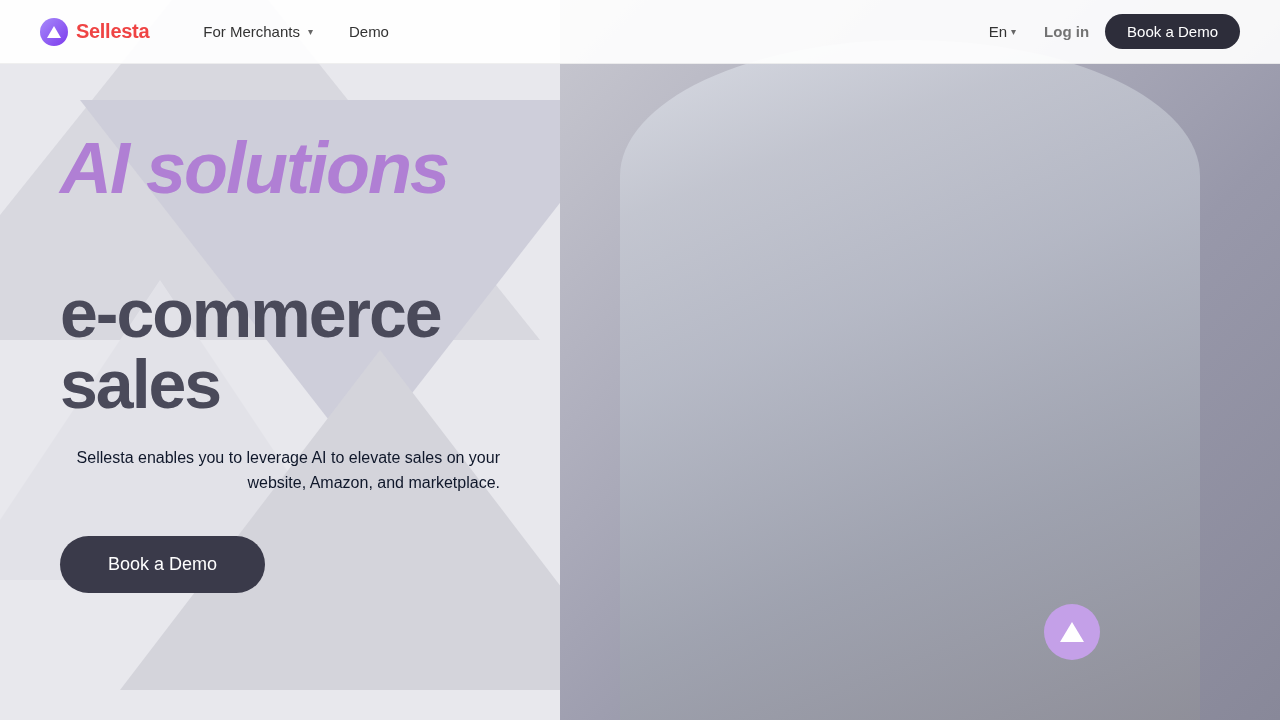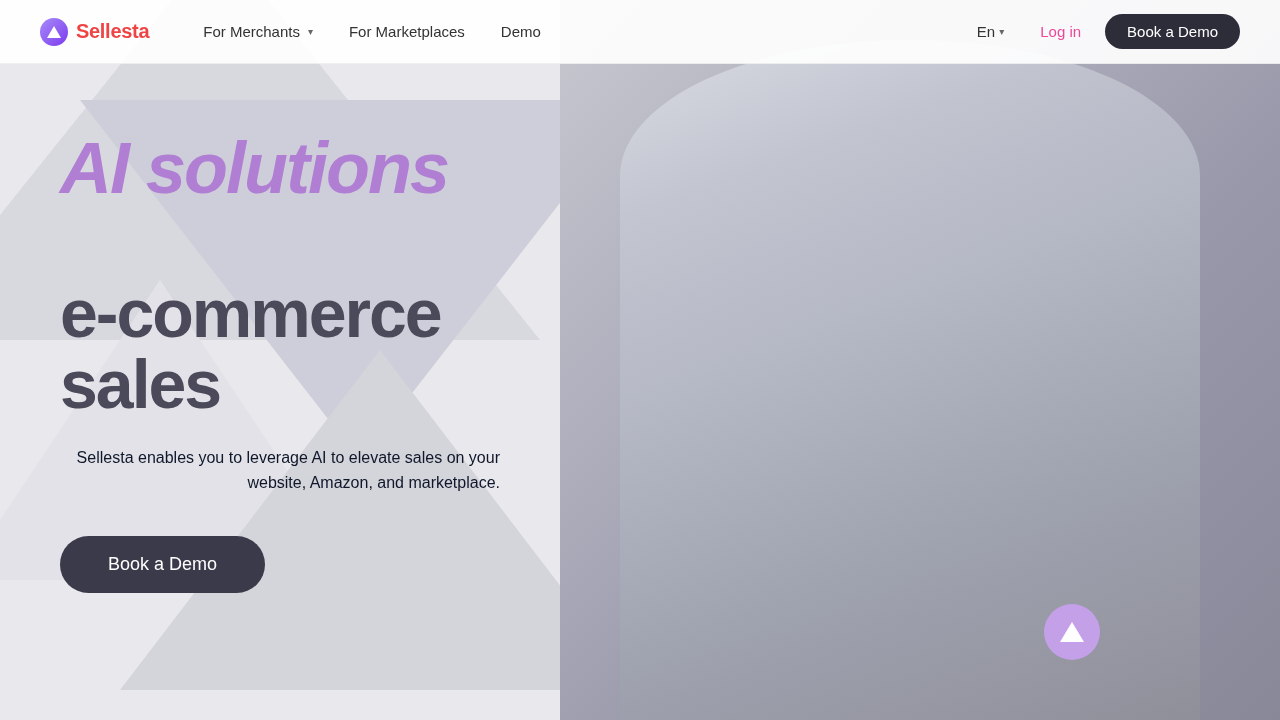--- a/index.html
+++ b/index.html
@@ -36,30 +36,30 @@
       display: flex; align-items: center; gap: 8px; flex: 1;
     }
     .nav-link {
       padding: 8px 14px; font-size: 15px; color: #333; text-decoration: none;
       border-radius: 6px; cursor: pointer; display: flex; align-items: center; gap: 8px;
     }
     .chevron {
       font-size: 10px; color: #666;
     }
     .nav-right {
-      display: flex; align-items: center; gap: 8px;
+      display: flex; align-items: center; 
     }
     .lang-btn {
       display: flex; align-items: center; gap: 4px;
       padding: 8px 12px; font-size: 15px; color: #333; cursor: pointer;
       border-radius: 6px; border: none; background: none;
     }
     .login-btn {
-      padding: 8px 16px; font-size: 15px; color: #ec4899; cursor: pointer;
-      border-radius: 6px; border: none; background: none; font-weight: 400;
+      padding: 8px 16px; font-size: 15px; color: #737373; cursor: pointer;
+      border-radius: 6px; border: none; background: none; font-weight: 700;
     }
     .book-demo-nav {
       padding: 9px 22px; font-size: 15px; color: white; cursor: pointer;
       border-radius: 24px; border: none;
       background: #2d2d3a;
       font-weight: 500;
     }
 
     
     .hero-bg {
@@ -181,23 +181,20 @@
 <nav>
   <a class="nav-logo" href="#">
     <div class="logo-icon"></div>
     <span class="logo-text">Sellesta</span>
   </a>
 
   <div class="nav-links">
     <a class="nav-link" href="#">
       <span>For Merchants</span>
       <span class="chevron">▾</span>
-    </a>
-    <a class="nav-link" href="#">
-      <span>For Marketplaces</span>
     </a>
     <a class="nav-link" href="#">
       <span>Demo</span>
     </a>
   </div>
 
   <div class="nav-right">
     <button class="lang-btn">
       <span>En</span>
       <span class="chevron">▾</span>

